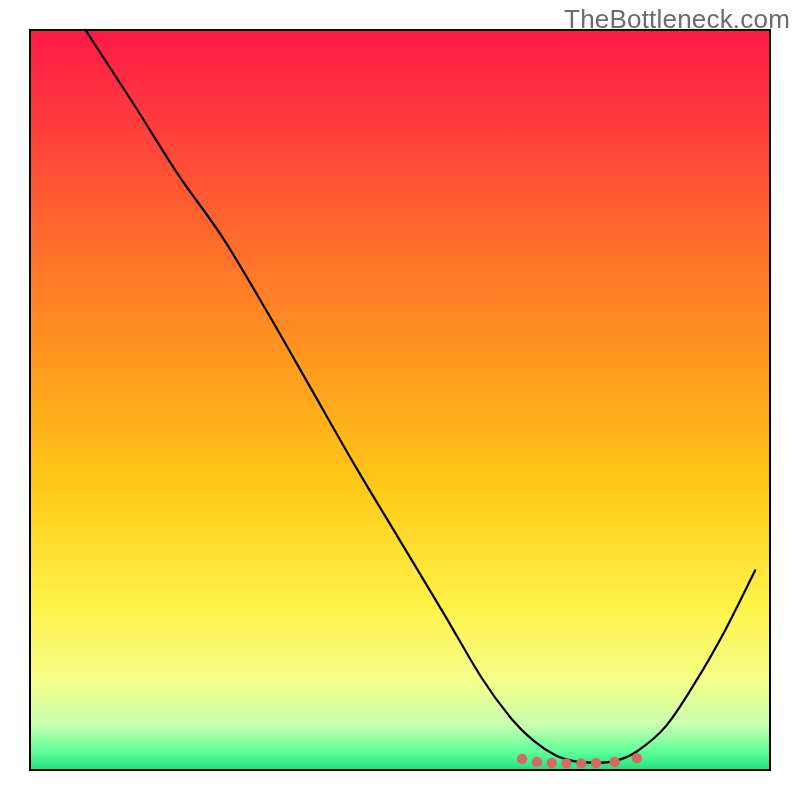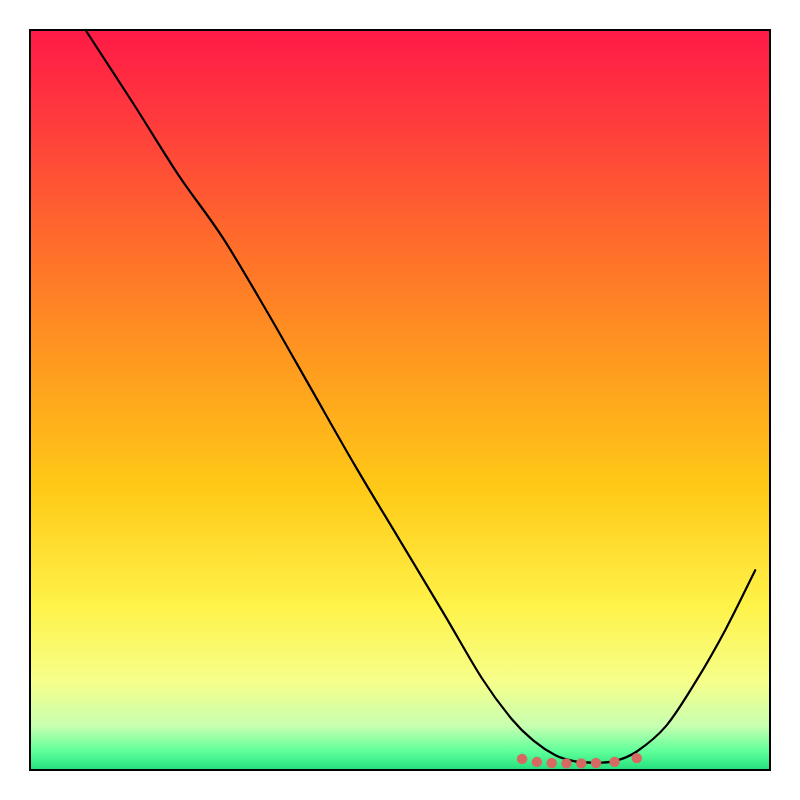--- a/index.html
+++ b/index.html
@@ -63,13 +63,14 @@
         <circle cx="536.90" cy="761.86" r="5.2" fill="#d66a63"></circle>
         <circle cx="551.70" cy="762.97" r="5.2" fill="#d66a63"></circle>
         <circle cx="566.50" cy="763.34" r="5.2" fill="#d66a63"></circle>
         <circle cx="581.30" cy="763.34" r="5.2" fill="#d66a63"></circle>
         <circle cx="596.10" cy="762.97" r="5.2" fill="#d66a63"></circle>
         <circle cx="614.60" cy="761.86" r="5.2" fill="#d66a63"></circle>
         <circle cx="636.80" cy="758.16" r="5.2" fill="#d66a63"></circle>
       </g>
   </svg>
 
+  <div class="watermark">TheBottleneck.com</div>
 </div>
 
 </body></html>

